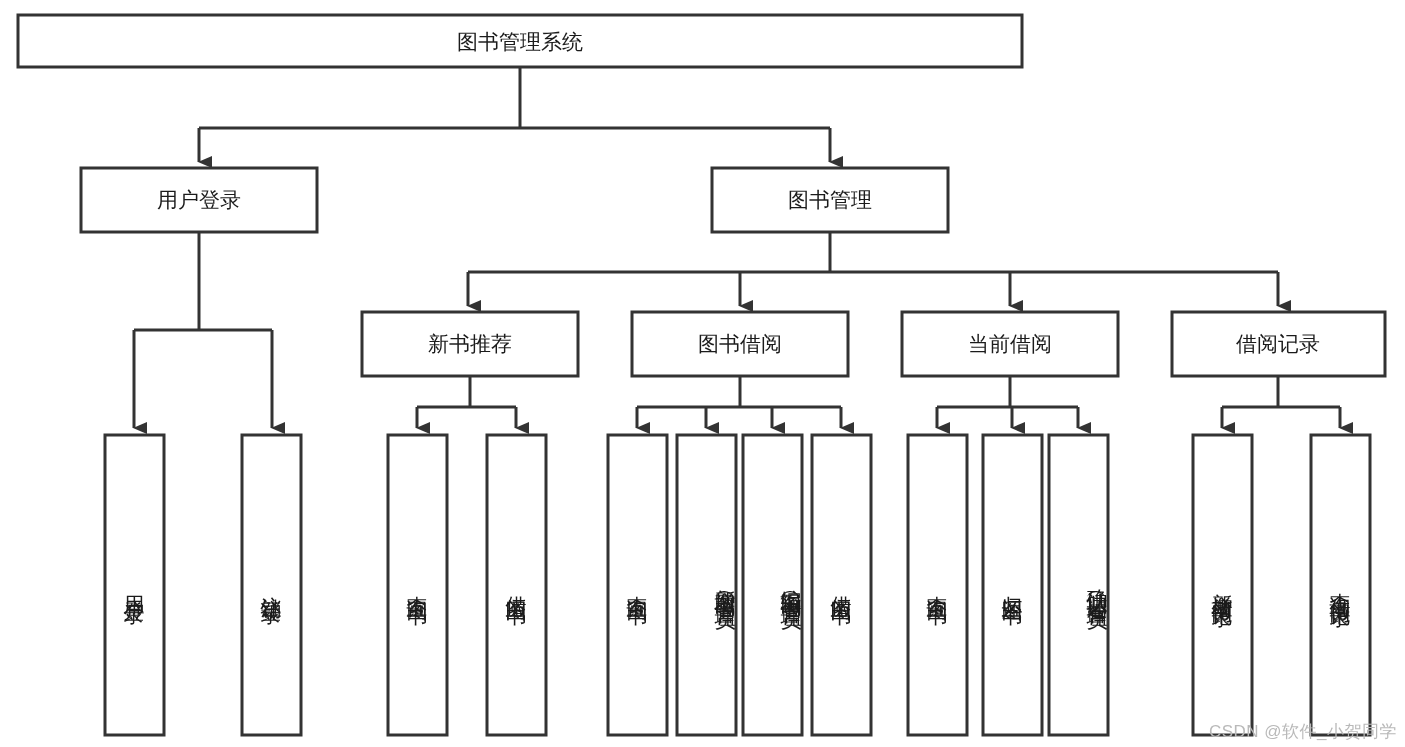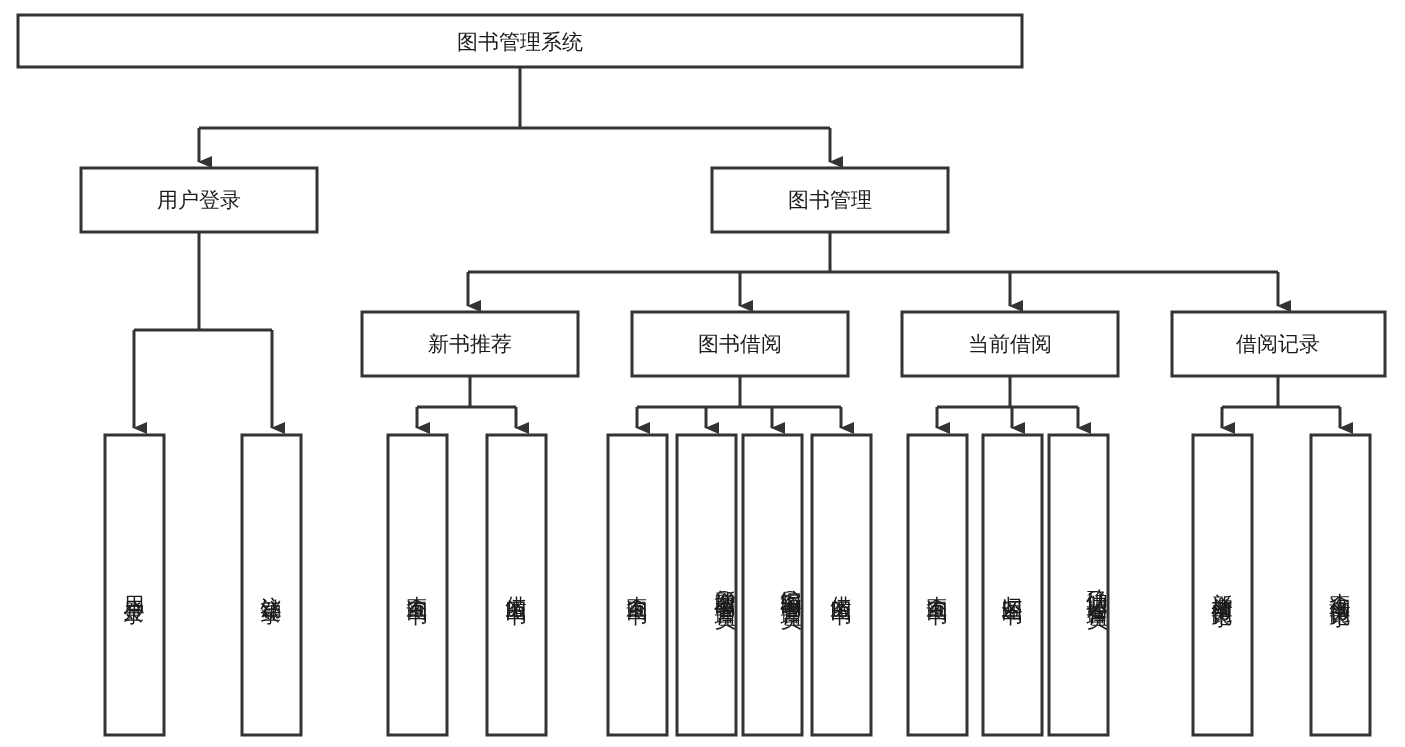--- a/index.html
+++ b/index.html
@@ -208,13 +208,14 @@
   <div class="leaf-label" style="left:608px;  top:435px; width:59px; height:300px;">查询图书</div>
   <div class="leaf-label" style="left:677px;  top:437px; width:59px; height:296px; align-items:flex-start;">新增图书（管理员）</div>
   <div class="leaf-label" style="left:743px;  top:437px; width:59px; height:296px; align-items:flex-start;">编辑图书（管理员）</div>
   <div class="leaf-label" style="left:812px;  top:435px; width:59px; height:300px;">借阅图书</div>
   <div class="leaf-label" style="left:908px;  top:435px; width:59px; height:300px;">查询图书</div>
   <div class="leaf-label" style="left:983px;  top:435px; width:59px; height:300px;">归还图书</div>
   <div class="leaf-label" style="left:1049px; top:437px; width:59px; height:296px; align-items:flex-start;">确认归还（管理员）</div>
   <div class="leaf-label" style="left:1193px; top:435px; width:59px; height:300px;">新增借阅记录</div>
   <div class="leaf-label" style="left:1311px; top:435px; width:59px; height:300px;">查询借阅记录</div>
 
+  <div class="watermark">CSDN @软件_小贺同学</div>
 </div>
 
 </body></html>

